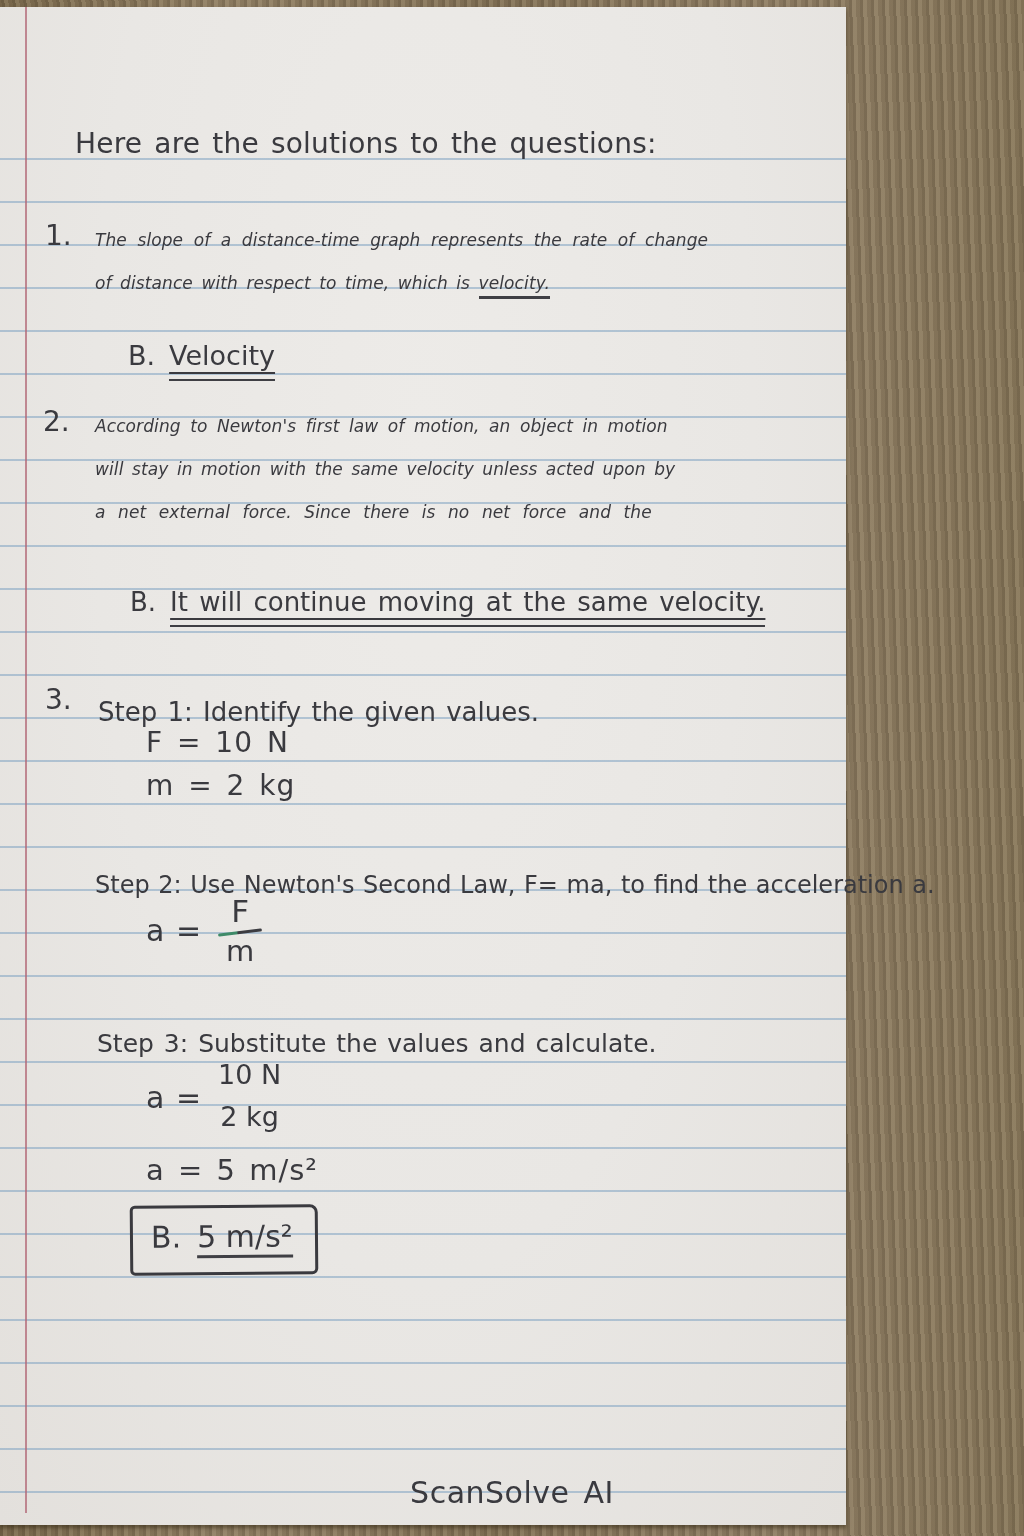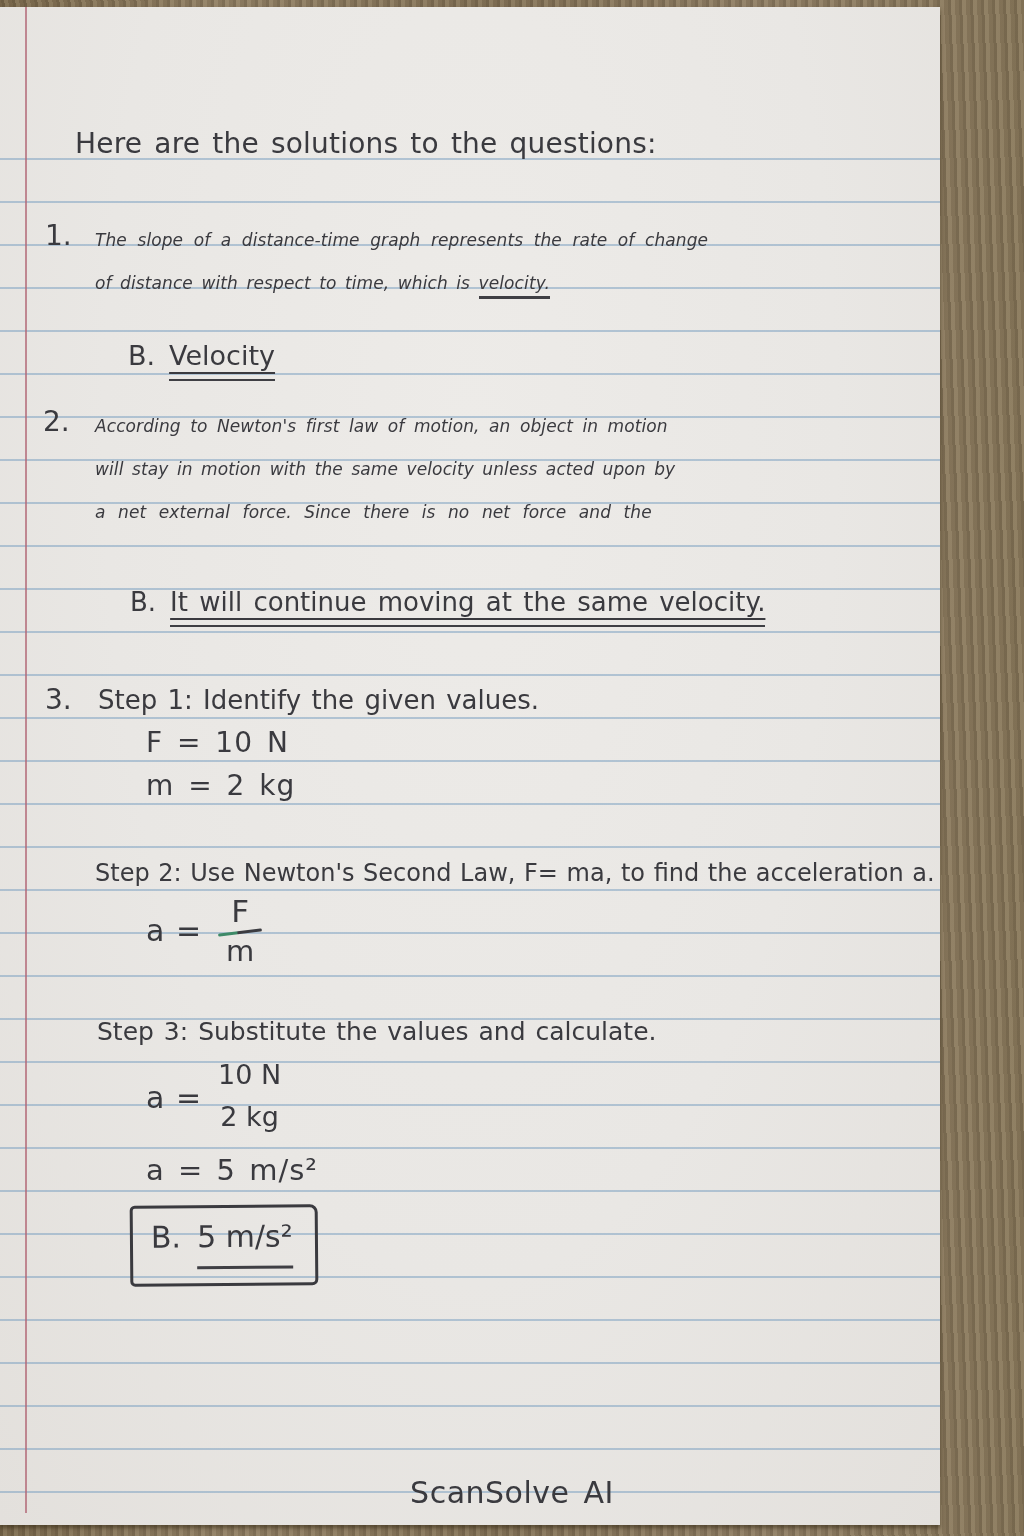--- a/index.html
+++ b/index.html
@@ -25,21 +25,21 @@
       rgba(60,48,28,0.25) 0 3px,
       rgba(160,145,115,0.25) 3px 7px,
       rgba(90,75,50,0.2) 7px 11px);
   }
 
   
   .paper {
     position: absolute;
     left: 0;
     top: 7px;
-    width: 940px;
+    width: 846px;
     height: 1518px;
     background: radial-gradient(ellipse at 50% 28%, #edebe8 0%, #e9e7e4 55%, #e3e0dc 100%);
     box-shadow: 0 3px 4px rgba(50,38,18,0.55);
   }
 
   
   .rules {
     position: absolute;
     left: 0;
     right: 0;
@@ -92,21 +92,21 @@
   }
 
   .u-double {
     text-decoration: underline;
     text-decoration-thickness: 2px;
     text-underline-offset: 7px;
     border-bottom: 2px solid #3f3f44;
     padding-bottom: 8px;
   }
 
-  .step-title { font-size: 25px; word-spacing: 2px; }
+  .step-title { font-size: 25px; word-spacing: 2px; margin-top: 12px; }
   .step-title.tight { font-size: 24px; word-spacing: 1px; }
 
   .given { font-size: 28px; word-spacing: 4px; letter-spacing: 1px; }
 
   .formula {
     position: absolute;
     display: flex;
     align-items: center;
     gap: 16px;
     white-space: nowrap;
@@ -204,17 +204,17 @@
     <span class="frac open">
       <span class="num">10 N</span>
       <span class="den">2 kg</span>
     </span>
   </div>
 
   <div class="abs ink result-line" style="left:146px; top:1146px;">a = 5 m/s²</div>
 
   <div class="answer-box ink">
     <span>B.</span>
-    <span class="u-single" style="padding-bottom:12px;">5 m/s²</span>
+    <span class="u-single" style="padding-bottom:1px;">5 m/s²</span>
   </div>
 
   <div class="footer-line ink">ScanSolve AI</div>
 </div>
 
 </body></html>

